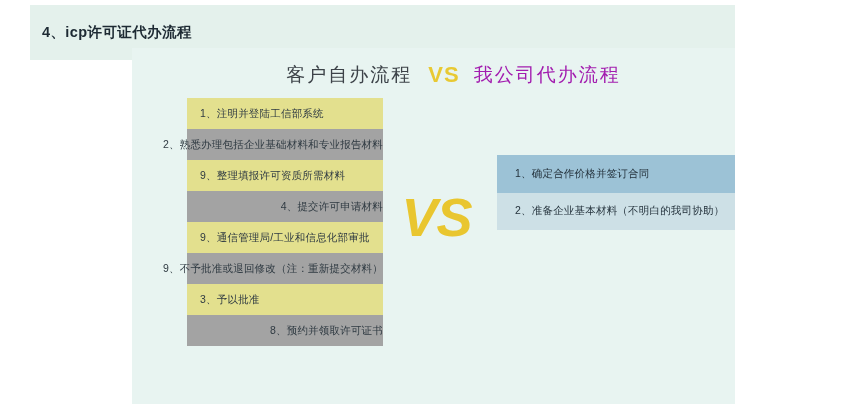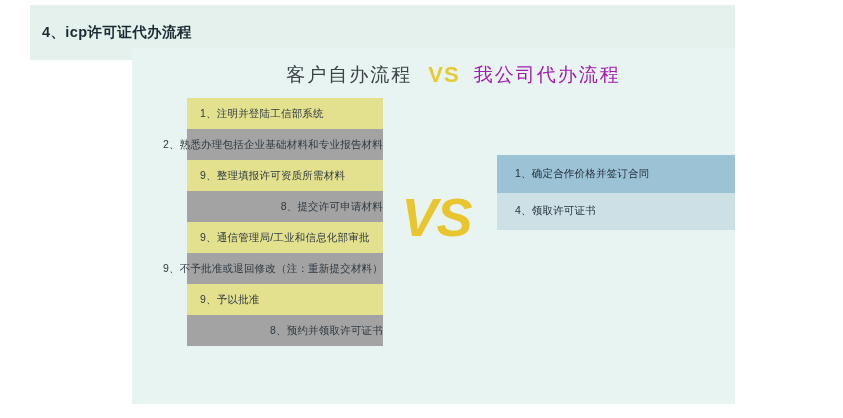--- a/index.html
+++ b/index.html
@@ -163,40 +163,40 @@
     <div class="left-row odd">
         <span>1、注明并登陆工信部系统</span>
       </div>
     <div class="left-row even">
         <span>2、熟悉办理包括企业基础材料和专业报告材料</span>
       </div>
     <div class="left-row odd">
         <span>9、整理填报许可资质所需材料</span>
       </div>
     <div class="left-row even">
-        <span>8、提交许可申请材料</span>
+        <span>4、提交许可申请材料</span>
       </div>
     <div class="left-row odd">
         <span>9、通信管理局/工业和信息化部审批</span>
       </div>
     <div class="left-row even">
         <span>9、不予批准或退回修改（注：重新提交材料）</span>
       </div>
     <div class="left-row odd">
-        <span>9、予以批准</span>
+        <span>3、予以批准</span>
       </div>
     <div class="left-row even">
         <span>8、预约并领取许可证书</span>
       </div>
   </div>
 
   <div id="center-vs">VS</div>
 
   <div id="right-column">
     <div class="right-row odd">
         <span>1、确定合作价格并签订合同</span>
       </div>
     <div class="right-row even">
-        <span>4、领取许可证书</span>
+        <span>2、准备企业基本材料（不明白的我司协助）</span>
       </div>
   </div>
 
 </div>
 
 </body></html>

